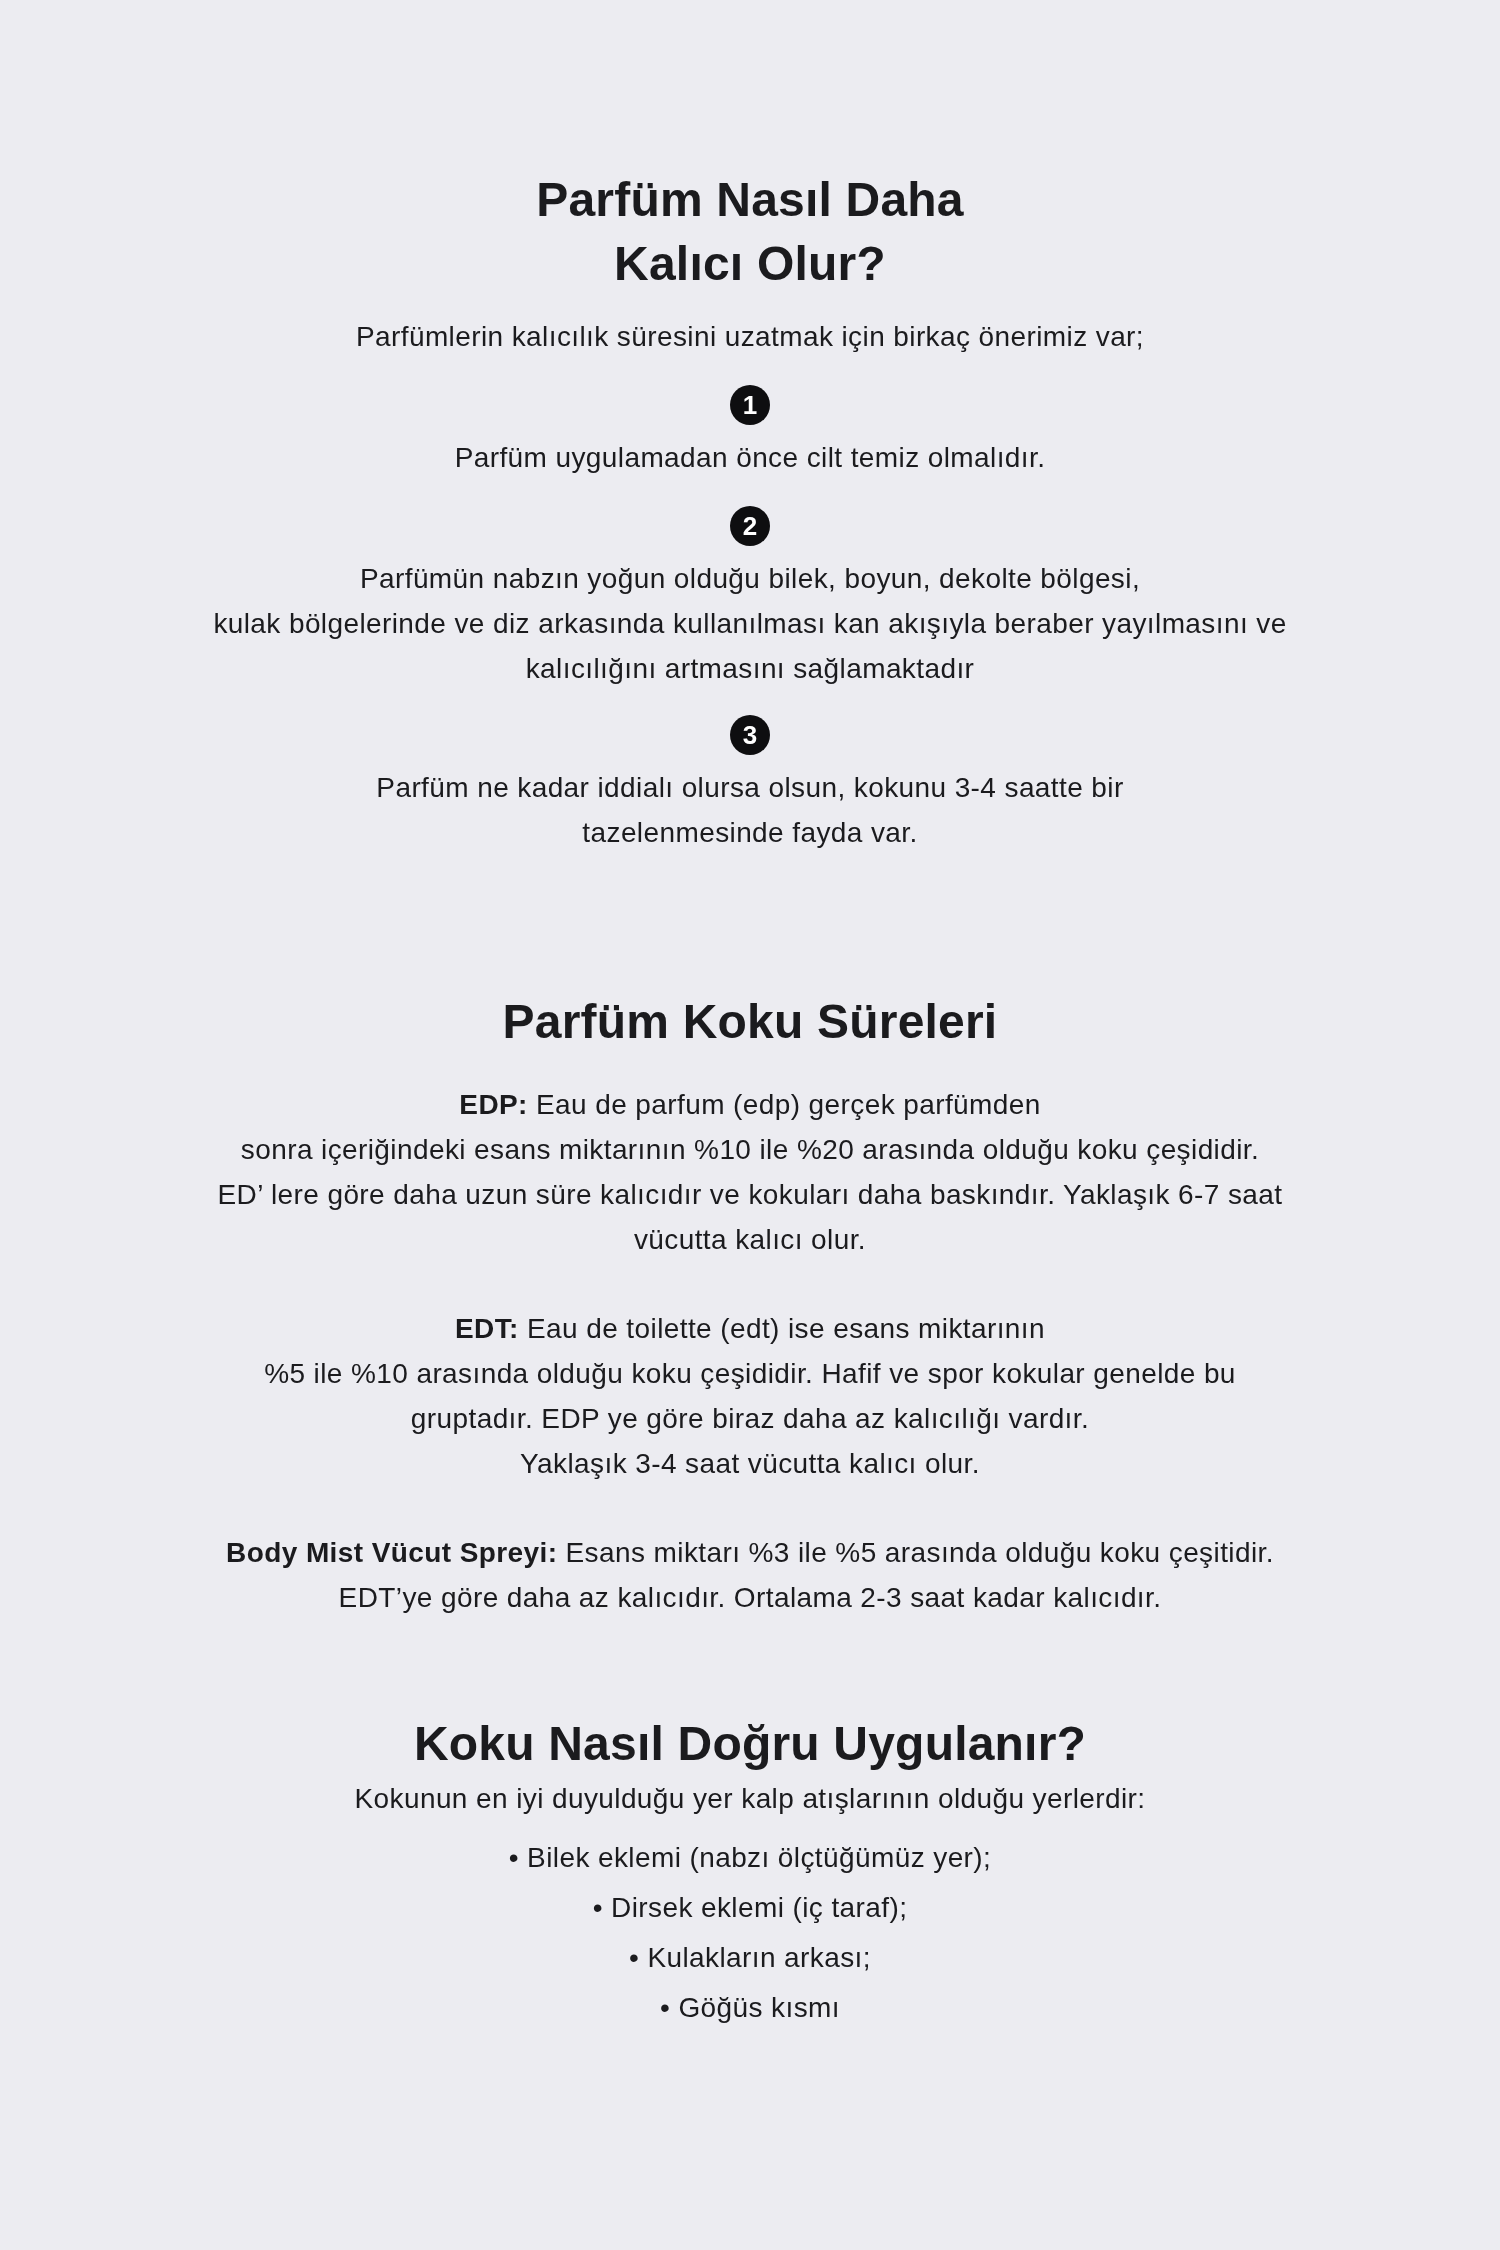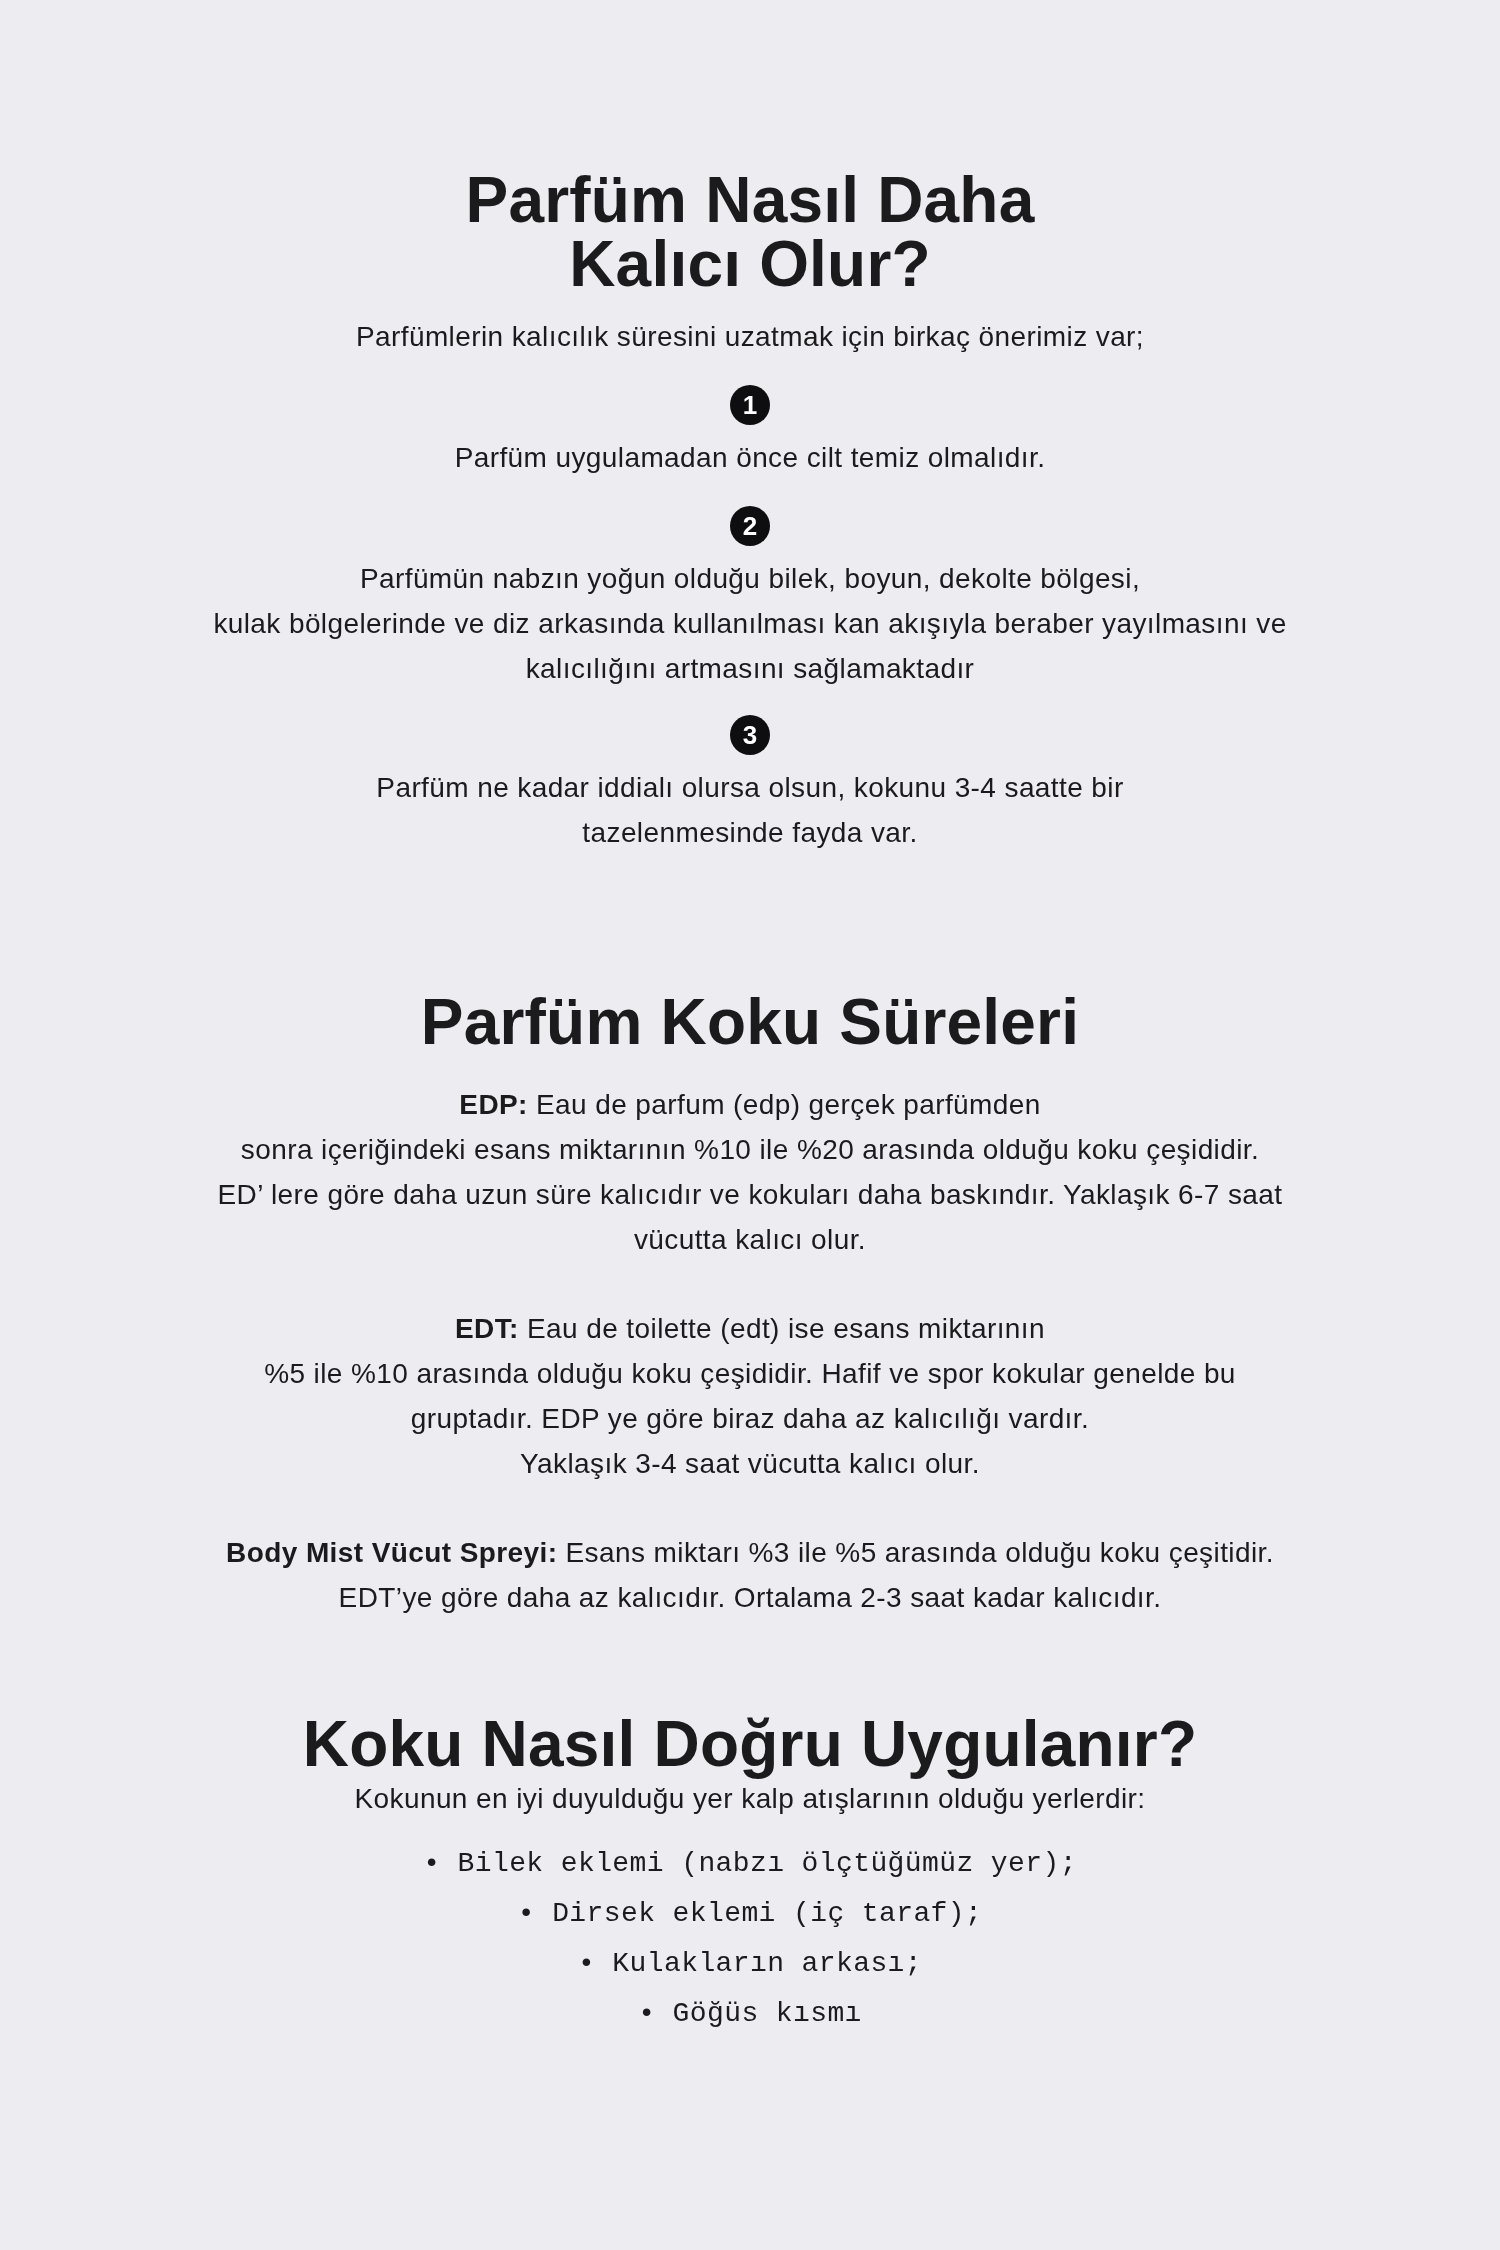--- a/index.html
+++ b/index.html
@@ -19,21 +19,21 @@
     width: 1500px;
     height: 2250px;
     margin: 0 auto;
     background: var(--bg);
     overflow: hidden;
     text-align: center;
   }
   .page-inner { padding: 168px 60px 0; }
 
   h1, h2 {
-    font-size: 64px;
+    font-size: 48px;
     line-height: 64px;
     font-weight: 700;
     letter-spacing: 0.2px;
     color: var(--fg);
   }
   .lines, h1 { white-space: pre-line; }
 
   .body-text, .lines, .first-line, .bullet-item {
     font-size: 28px;
     line-height: 45px;
@@ -64,22 +64,21 @@
 
   .durations-title { margin-top: 135px; }
   .duration-entry .first-line { margin-top: 28px; }
   .duration-entry .lines { margin-top: 0; }
   .duration-entry + .duration-entry .first-line { margin-top: 44px; }
 
   .application-title { margin-top: 92px; }
   .application-intro { margin-top: 0; }
   .bullet-list {
     list-style: none;
-    margin-top: 20px;
-    font-family: Liberation Mono, monospace;
+    margin-top: 14px;
   }
   .bullet-item { margin-top: 5px; }
 </style>
 </head>
 <body>
 
 <div class="page">
   <div class="page-inner">
 
     <header>

